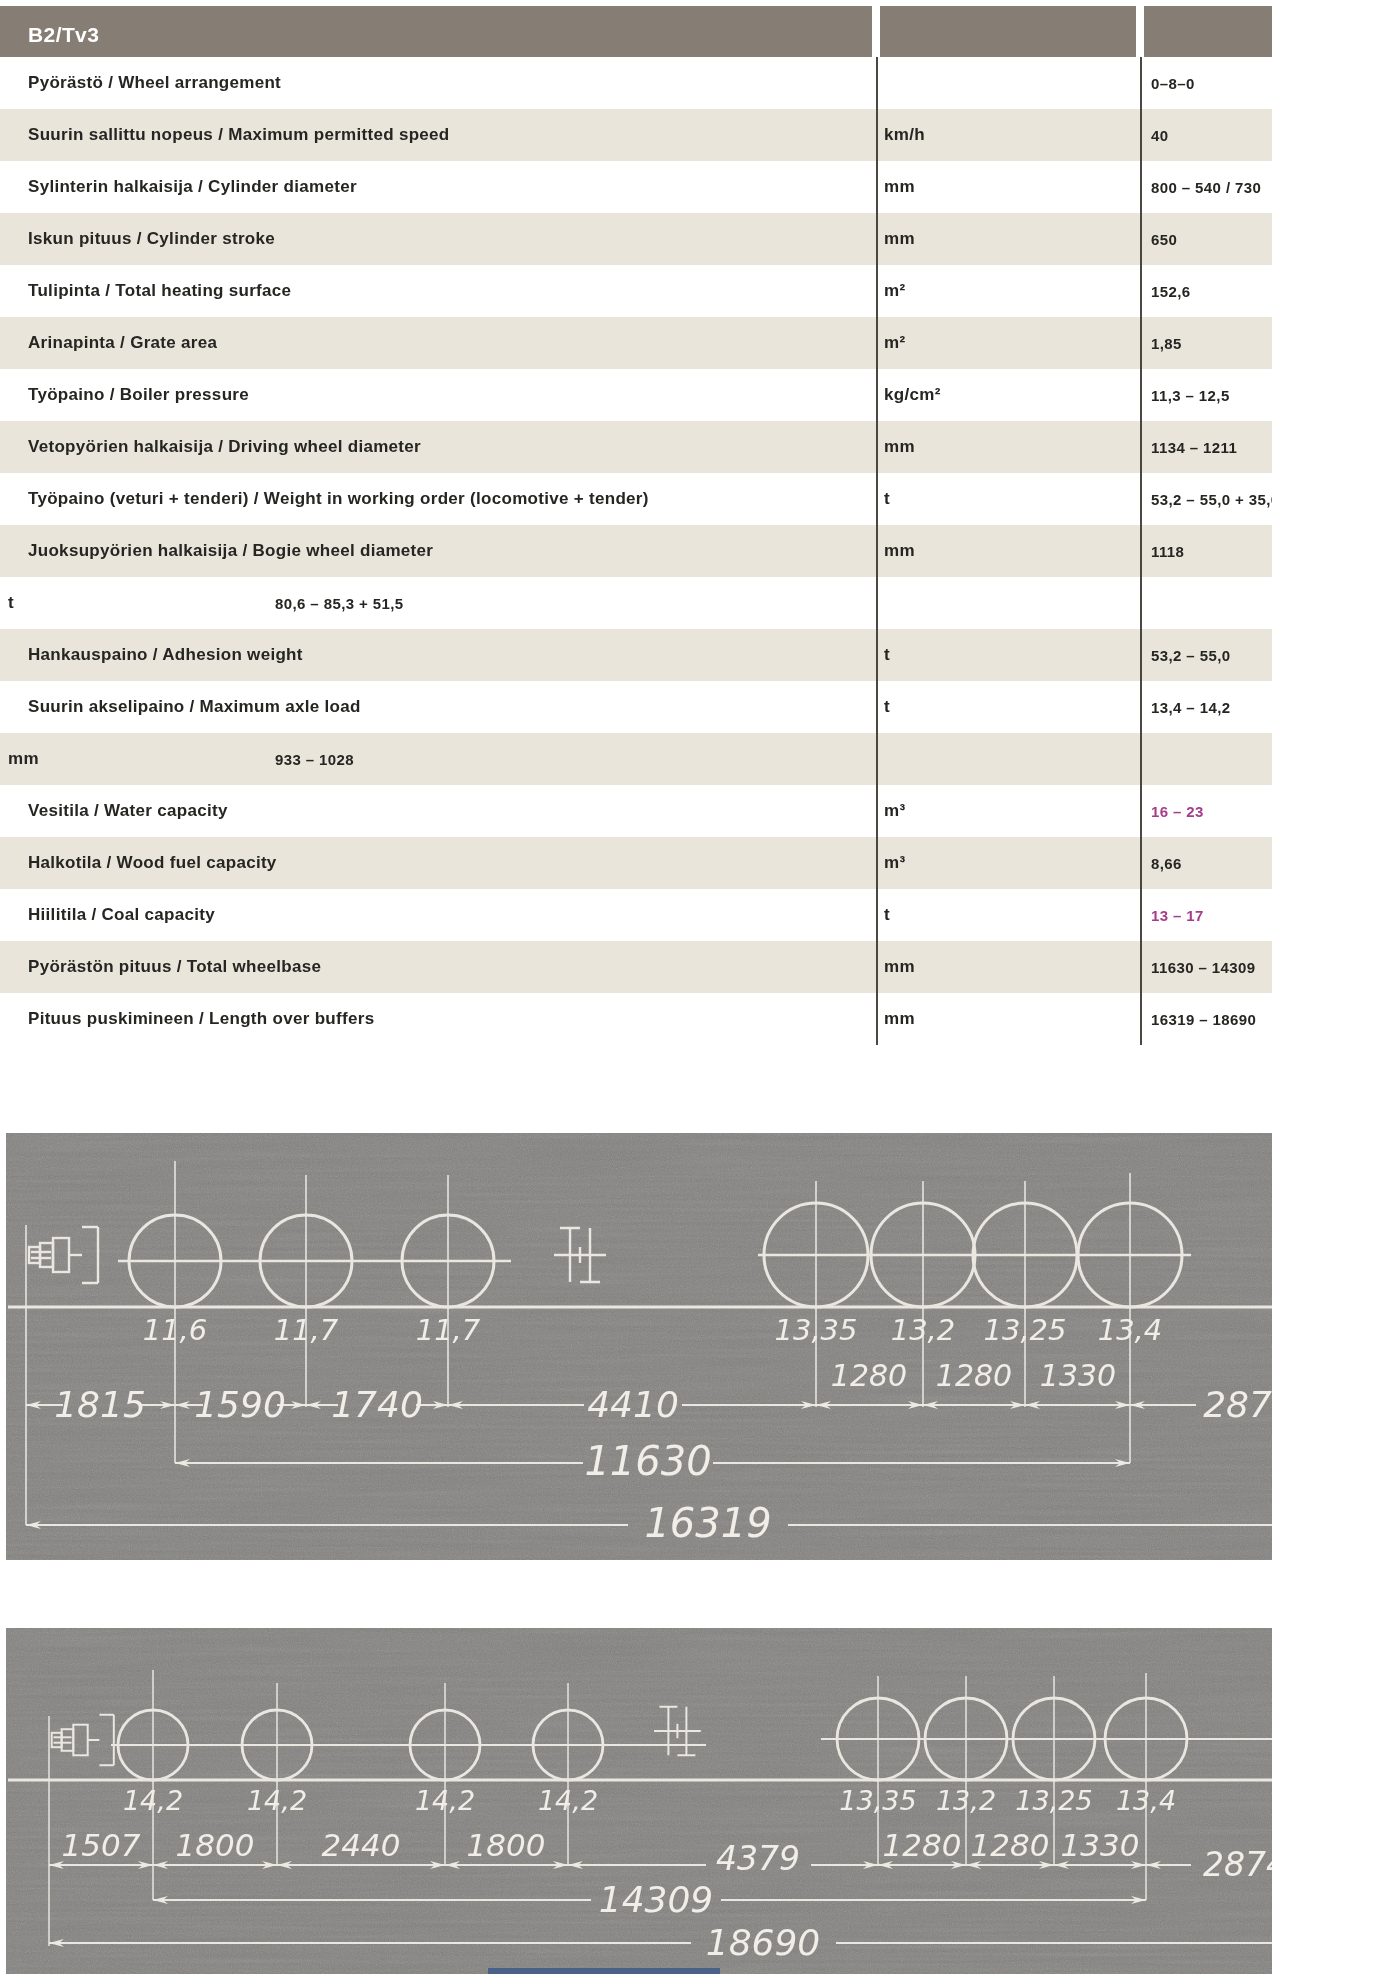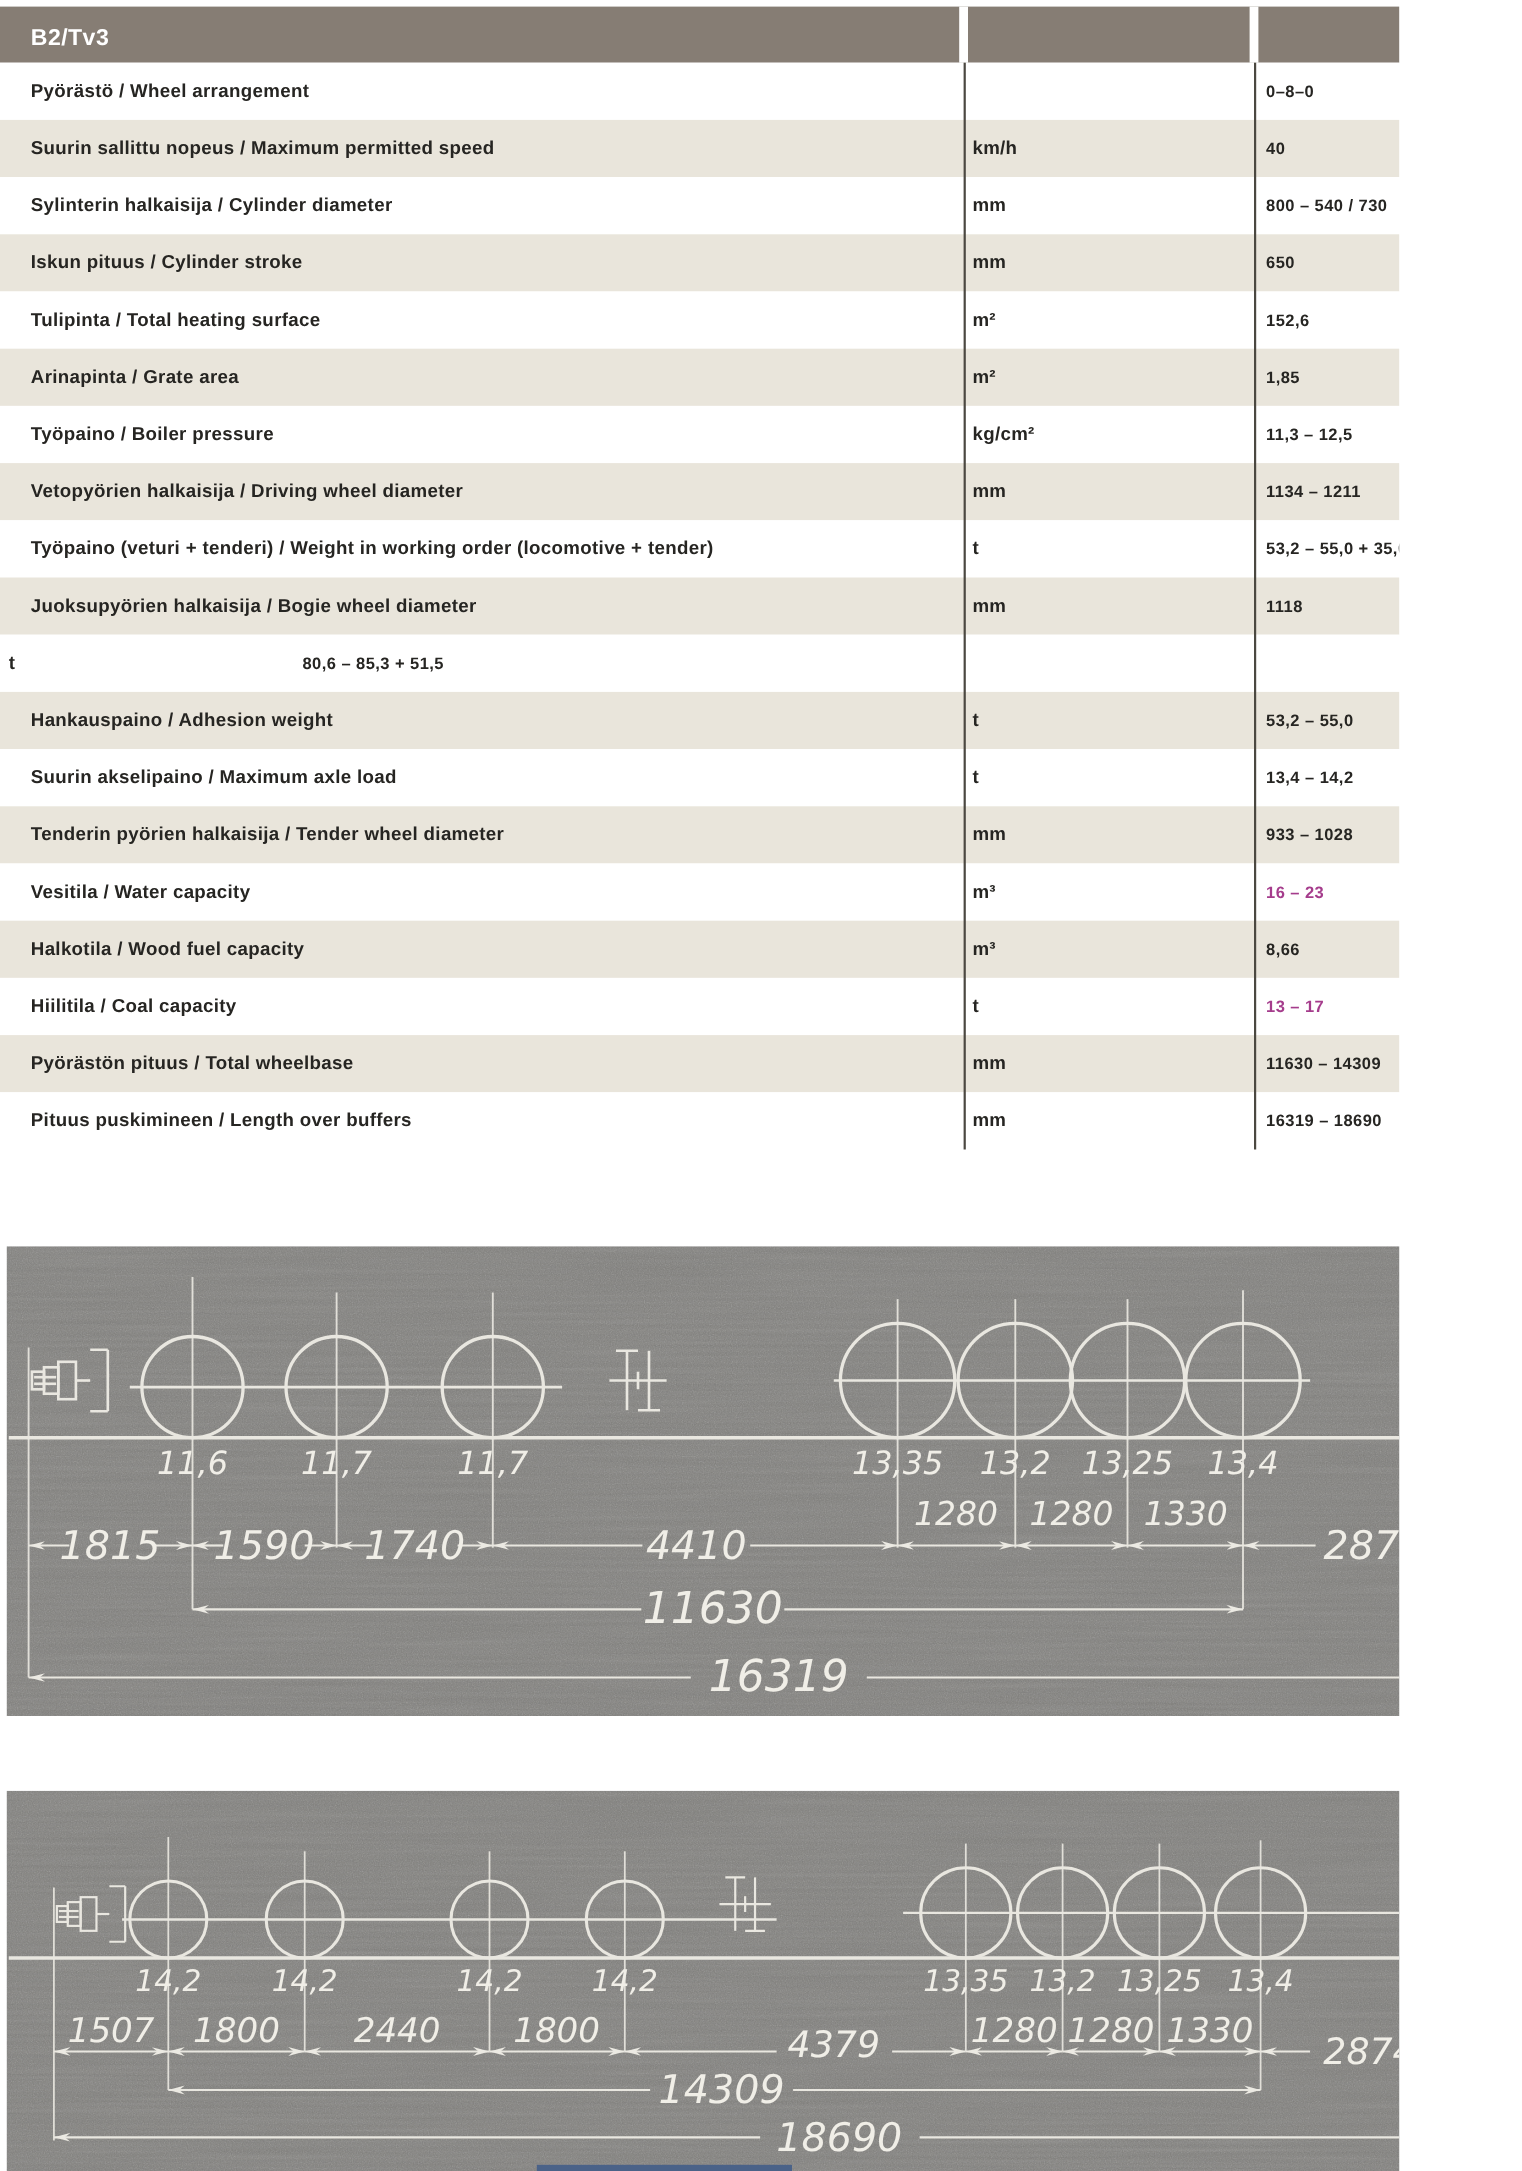--- a/index.html
+++ b/index.html
@@ -101,21 +101,20 @@
           <div class="cl">Hankauspaino / Adhesion weight</div>
           <div class="cu">t</div>
           <div class="cv">53,2 – 55,0</div>
         </div>
       <div class="row">
           <div class="cl">Suurin akselipaino / Maximum axle load</div>
           <div class="cu">t</div>
           <div class="cv">13,4 – 14,2</div>
         </div>
       <div class="row">
-          <div class="cl">Tenderin pyörien halkaisija / Tender wheel diameter</div>
           <div class="cu">mm</div>
           <div class="cv">933 – 1028</div>
         </div>
       <div class="row">
           <div class="cl">Vesitila / Water capacity</div>
           <div class="cu">m³</div>
           <div class="cv" style="color: rgb(165, 60, 140);">16 – 23</div>
         </div>
       <div class="row">
           <div class="cl">Halkotila / Wood fuel capacity</div>

